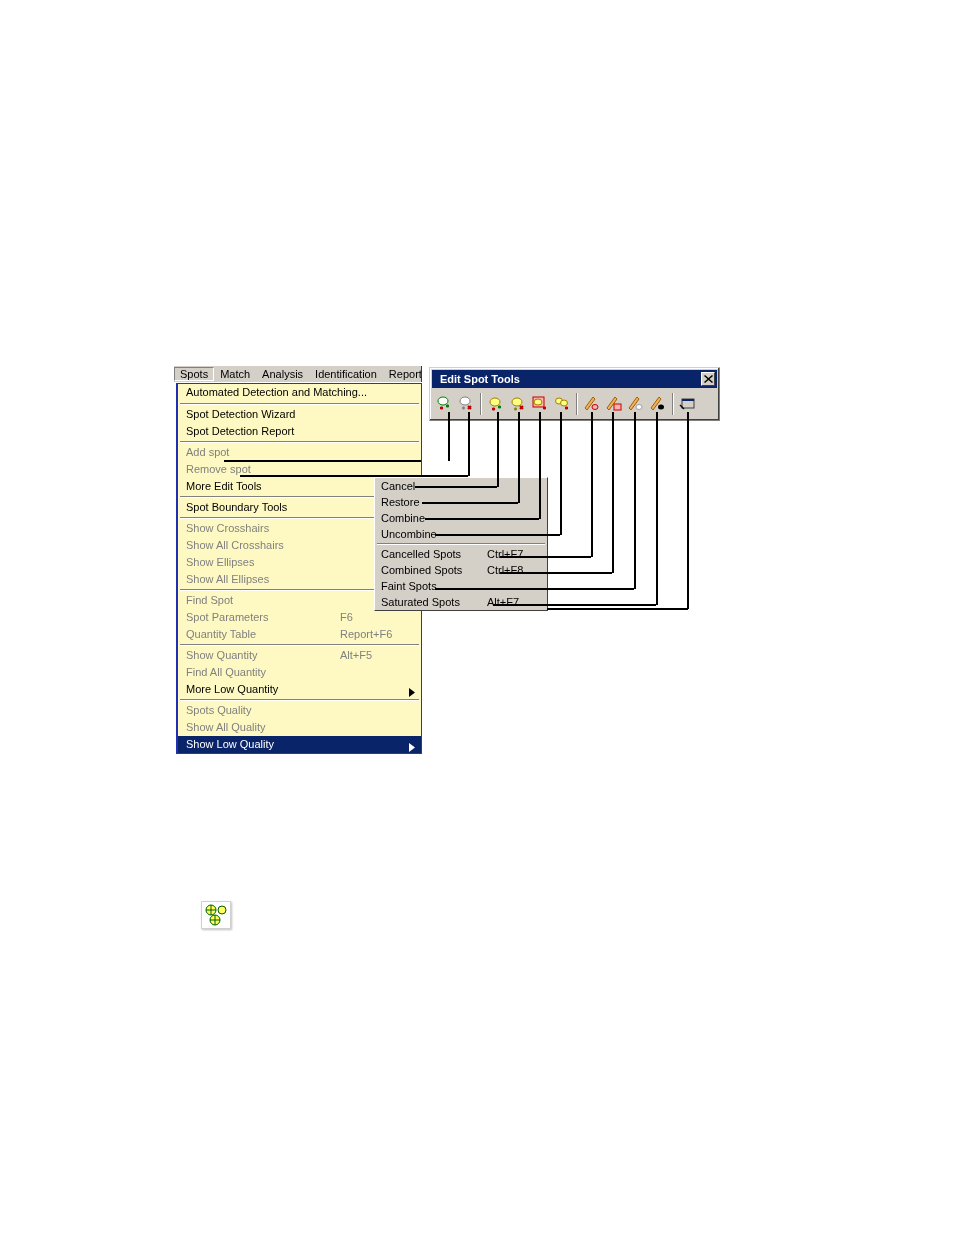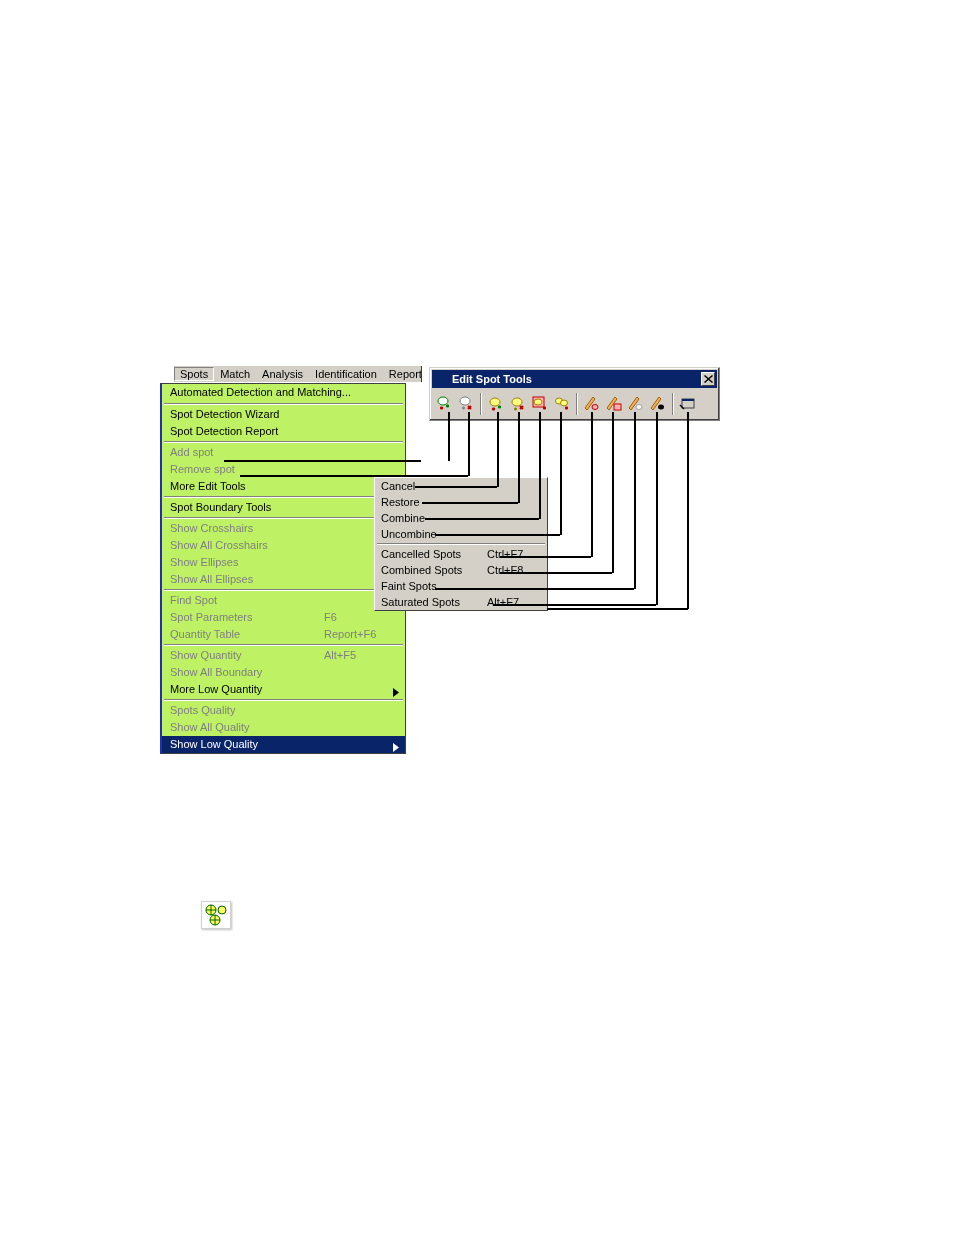--- a/index.html
+++ b/index.html
@@ -6,42 +6,42 @@
   font-family:Tahoma,Arial,sans-serif;font-size:11px;color:#000}
 .disabled{color:#808080}
 
 #menubar{position:absolute;left:174px;top:366px;width:247px;height:16px;
   background:#d4d0c8;border-right:1px solid #4c1d95;display:flex;align-items:center;
   overflow:hidden;white-space:nowrap}
 .mb-item{padding:1px 6px}
 .mb-item.sunken{border:1px solid #808080;border-right-color:#fff;border-bottom-color:#fff;
   padding:0 5px}
 
-#menu{position:absolute;left:160px;top:383px;width:243px;background:#bef264;
+#menu{position:absolute;left:176px;top:383px;width:243px;background:#fef9c3;
   border:1px solid #404040;border-left:2px solid #2030b0}
 .mi{height:17px;line-height:17px;padding-left:8px;position:relative}
 .mi.tall{height:18px}
 .mi .shc{position:absolute;left:162px}
 .mi .arrow{position:absolute;right:6px;top:4px}
 .msep{height:0;border-top:1px solid #808080;border-bottom:1px solid #fff;margin:1px 2px}
 .mi.sel{background:#0a246a;color:#fff}
 .mi.sel .arrow path{fill:#fff}
 
 #submenu{position:absolute;left:374px;top:477px;width:172px;background:#d4d0c8;
   border:1px solid #fff;border-right-color:#404040;border-bottom-color:#404040}
 .si{height:16px;line-height:16px;padding-left:6px;position:relative}
 .si.withline::after{content:"";position:absolute;top:8px;right:0;height:1px;
   background:#000}
 .si .shc2{position:absolute;left:112px}
 
 #tbwin{position:absolute;left:429px;top:367px;width:289px;height:52px;
   background:#d4d0c8;border:1px solid #808080;border-top-color:#d4d0c8;border-left-color:#d4d0c8;
   box-shadow:inset -1px -1px 0 #404040,inset 1px 1px 0 #fff}
 #tbtitle{height:18px;margin:2px;background:#0a246a;color:#fff;font-weight:bold;
-  line-height:18px;padding-left:20px;position:relative}
+  line-height:18px;padding-left:8px;position:relative}
 #tbtitle .close{position:absolute;right:2px;top:2px;width:14px;height:14px;
   background:#d4d0c8;border:1px solid #fff;border-right-color:#404040;
   border-bottom-color:#404040;box-sizing:border-box}
 #tbtitle .close svg{position:absolute;left:2px;top:2px}
 #tbbody{height:28px;margin:0 3px 3px 3px;display:flex;align-items:center}
 .tsep{width:1px;height:22px;background:#808080;border-right:1px solid #fff;margin:0 3px}
 .tbtn{width:22px;height:24px;display:flex;align-items:center;justify-content:center;
   position:relative}
 
 .ic-spot{display:block}
@@ -80,21 +80,21 @@
   <div class="mi disabled"><span>Show Crosshairs</span></div>
   <div class="mi disabled"><span>Show All Crosshairs</span></div>
   <div class="mi disabled"><span>Show Ellipses</span></div>
   <div class="mi disabled"><span>Show All Ellipses</span></div>
   <div class="msep"></div>
   <div class="mi disabled"><span>Find Spot</span></div>
   <div class="mi disabled"><span>Spot Parameters</span><span class="shc">F6</span></div>
   <div class="mi disabled"><span>Quantity Table</span><span class="shc">Report+F6</span></div>
   <div class="msep"></div>
   <div class="mi disabled"><span>Show Quantity</span><span class="shc">Alt+F5</span></div>
-  <div class="mi disabled"><span>Show All Boundary</span></div>
+  <div class="mi disabled"><span>Find All Quantity</span></div>
   <div class="mi"><span>More Low Quantity</span>
     <span class="arrow"><svg width="6" height="9">
           <path d="M0 0 L6 4.5 L0 9 Z" fill="#000"></path>
         </svg></span>
   </div>
   <div class="msep"></div>
   <div class="mi disabled"><span>Spots Quality</span></div>
   <div class="mi disabled"><span>Show All Quality</span></div>
   <div class="mi sel"><span>Show Low Quality</span>
     <span class="arrow"><svg width="6" height="9">

